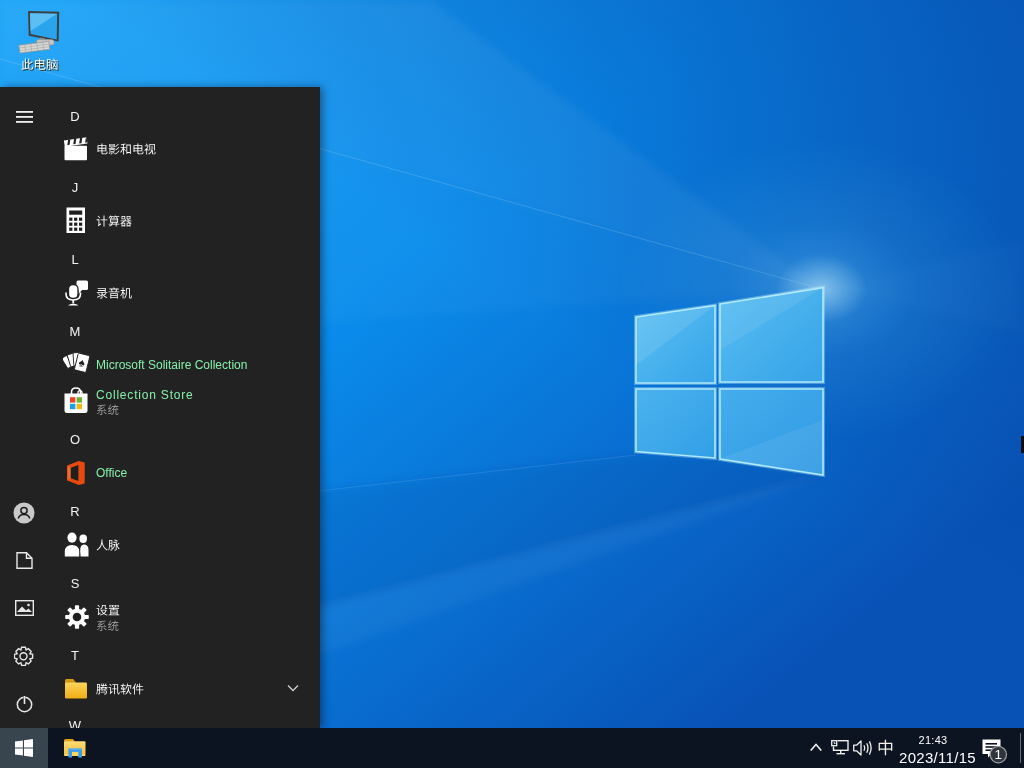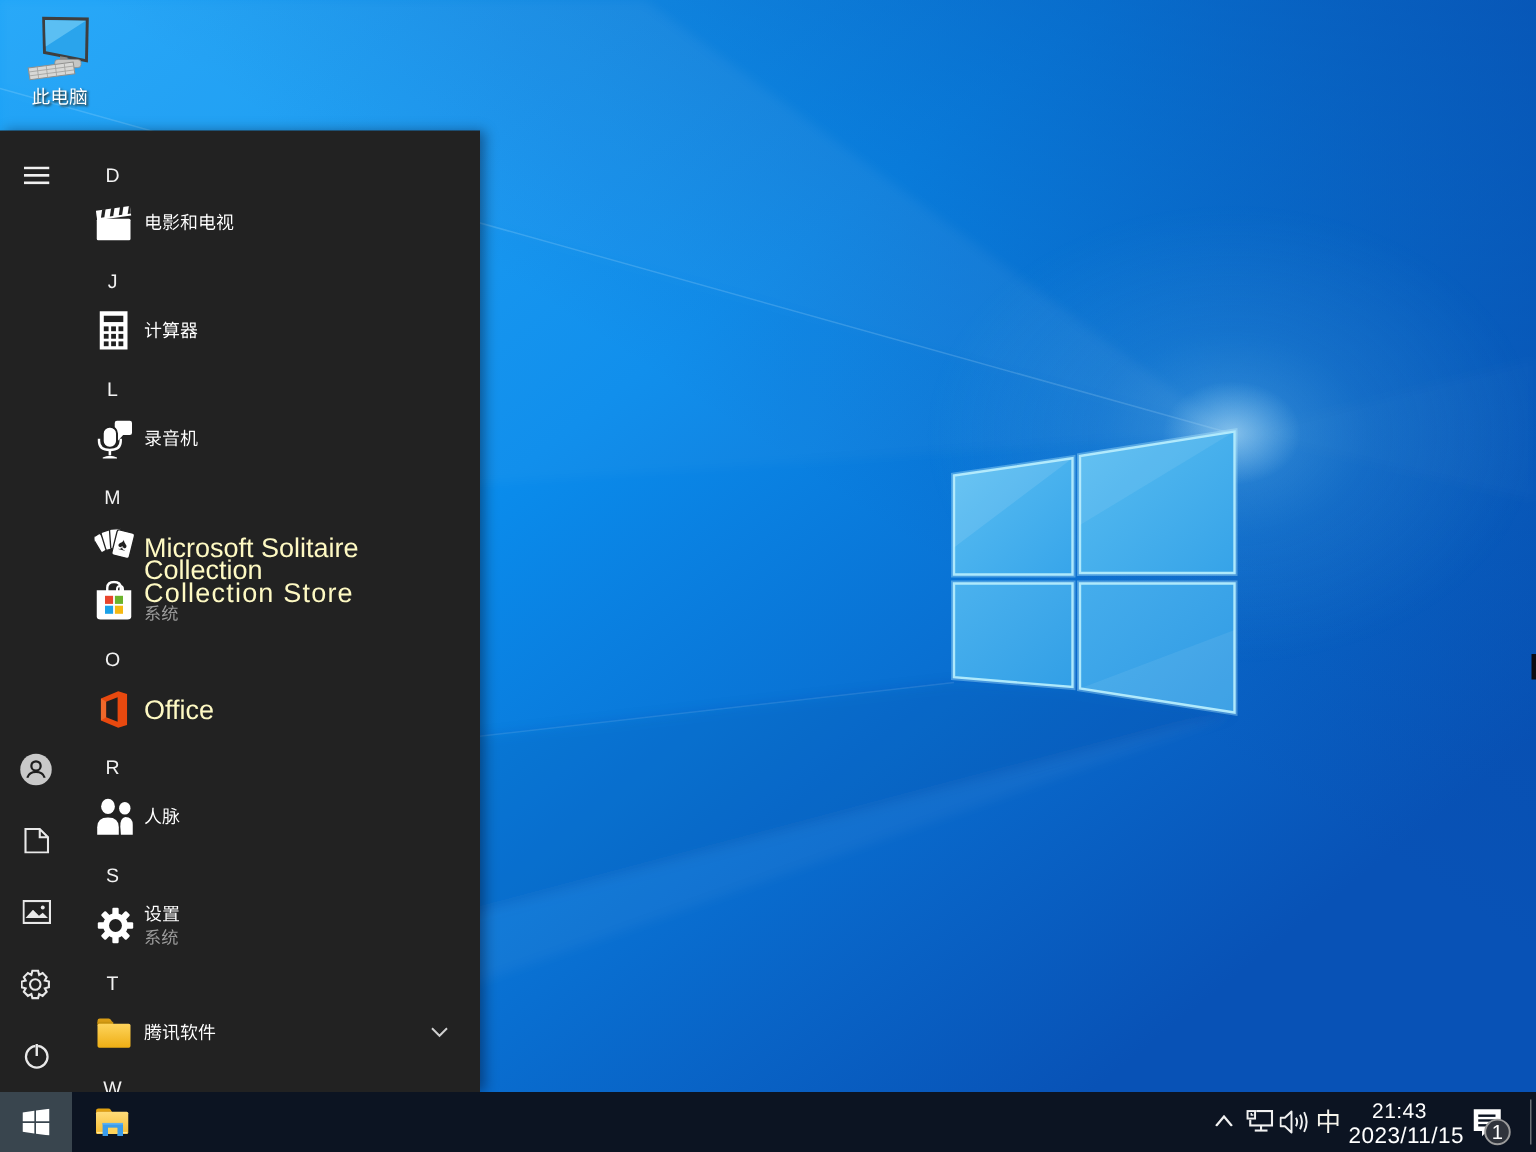--- a/index.html
+++ b/index.html
@@ -1,19 +1,19 @@
 <!DOCTYPE html>
 <html><head><meta charset="utf-8"><style>
 *{margin:0;padding:0;box-sizing:border-box}
 html,body{width:1024px;height:768px;overflow:hidden;font-family:"Liberation Sans",sans-serif;background:#0d7fd0}
 .abs{position:absolute}
 #menu{position:absolute;left:0;top:87px;width:320px;height:641px;background:#222222;box-shadow:3px 0 8px rgba(0,0,20,0.4)}
 #bar{position:absolute;left:0;top:728px;width:1024px;height:40px;background:#0c1422}
 .sect{position:absolute;width:40px;text-align:center;font-size:13px;color:#f2f2f2;line-height:15px}
-.lbl{position:absolute;left:96px;color:#fef9c3;font-size:18px;line-height:15px}
+.lbl{position:absolute;left:96px;color:#86efac;font-size:12px;line-height:15px}
 </style></head><body>
 
 <svg class="abs" style="left:0;top:0" width="1024" height="768" viewBox="0 0 1024 768">
 <defs>
 <linearGradient id="bg" x1="0" y1="0" x2="0.85" y2="0.8">
  <stop offset="0" stop-color="#1ea5f8"></stop>
  <stop offset="0.45" stop-color="#0a8cec"></stop>
  <stop offset="1" stop-color="#0852b6"></stop>
 </linearGradient>
 <linearGradient id="trdark" x1="1" y1="0" x2="0.25" y2="0.85">
@@ -305,21 +305,21 @@
 </svg>
 <svg class="abs" style="left:853px;top:740px" width="21" height="16" viewBox="0 0 21 16">
 <polygon points="0.7,5.2 3.6,5.2 8,1 8,15 3.6,10.8 0.7,10.8" fill="none" stroke="#f0f0f0" stroke-width="1.3" stroke-linejoin="round"></polygon>
 <path d="M11,5.2 Q12.5,8 11,10.8" fill="none" stroke="#f0f0f0" stroke-width="1.3"></path>
 <path d="M13.7,3.2 Q16.2,8 13.7,12.8" fill="none" stroke="#f0f0f0" stroke-width="1.3"></path>
 <path d="M16.4,1.4 Q19.8,8 16.4,14.6" fill="none" stroke="#f0f0f0" stroke-width="1.3"></path>
 </svg>
 <div class="abs" style="left:877px;top:738.5px"><svg width="17.0" height="18.7" viewBox="0 0 17.0 18.7">
       <path fill="#f5f3ea" d="M7.78 0.67V3.72H1.63V11.79H2.90V10.74H7.78V16.30H9.12V10.74H14.02V11.71H15.33V3.72H9.12V0.67ZM2.90 9.48V4.96H7.78V9.48ZM14.02 9.48H9.12V4.96H14.02Z"></path>
     </svg></div>
-<div class="abs" style="left:899px;top:733px;width:68px;text-align:center;color:#fff;font-size:14px;line-height:14px;letter-spacing:0.3px">21:43</div>
+<div class="abs" style="left:899px;top:733px;width:68px;text-align:center;color:#fff;font-size:11px;line-height:14px;letter-spacing:0.3px">21:43</div>
 <div class="abs" style="left:899px;top:750.5px;width:68px;text-align:center;color:#fff;font-size:15px;line-height:14px;letter-spacing:0.3px">2023/11/15</div>
 <svg class="abs" style="left:981px;top:738px" width="27" height="26" viewBox="0 0 27 26">
 <path d="M1.5,1.5 L19.5,1.5 L19.5,16 L10.5,16 L7,19.5 L7,16 L1.5,16 Z" fill="#fff"></path>
 <g fill="#0c1422">
       <rect x="4.5" y="5" width="11.5" height="1.6"></rect>
       <rect x="4.5" y="8.2" width="11.5" height="1.6"></rect>
       <rect x="4.5" y="11.4" width="8" height="1.6"></rect>
     </g>
 <circle cx="17.3" cy="16.6" r="8.2" fill="#30343c" stroke="#9b9b9b" stroke-width="1.3"></circle>
 <text x="17.3" y="21.4" font-size="13.5" font-family="Liberation Sans" fill="#fff" text-anchor="middle">1</text>

